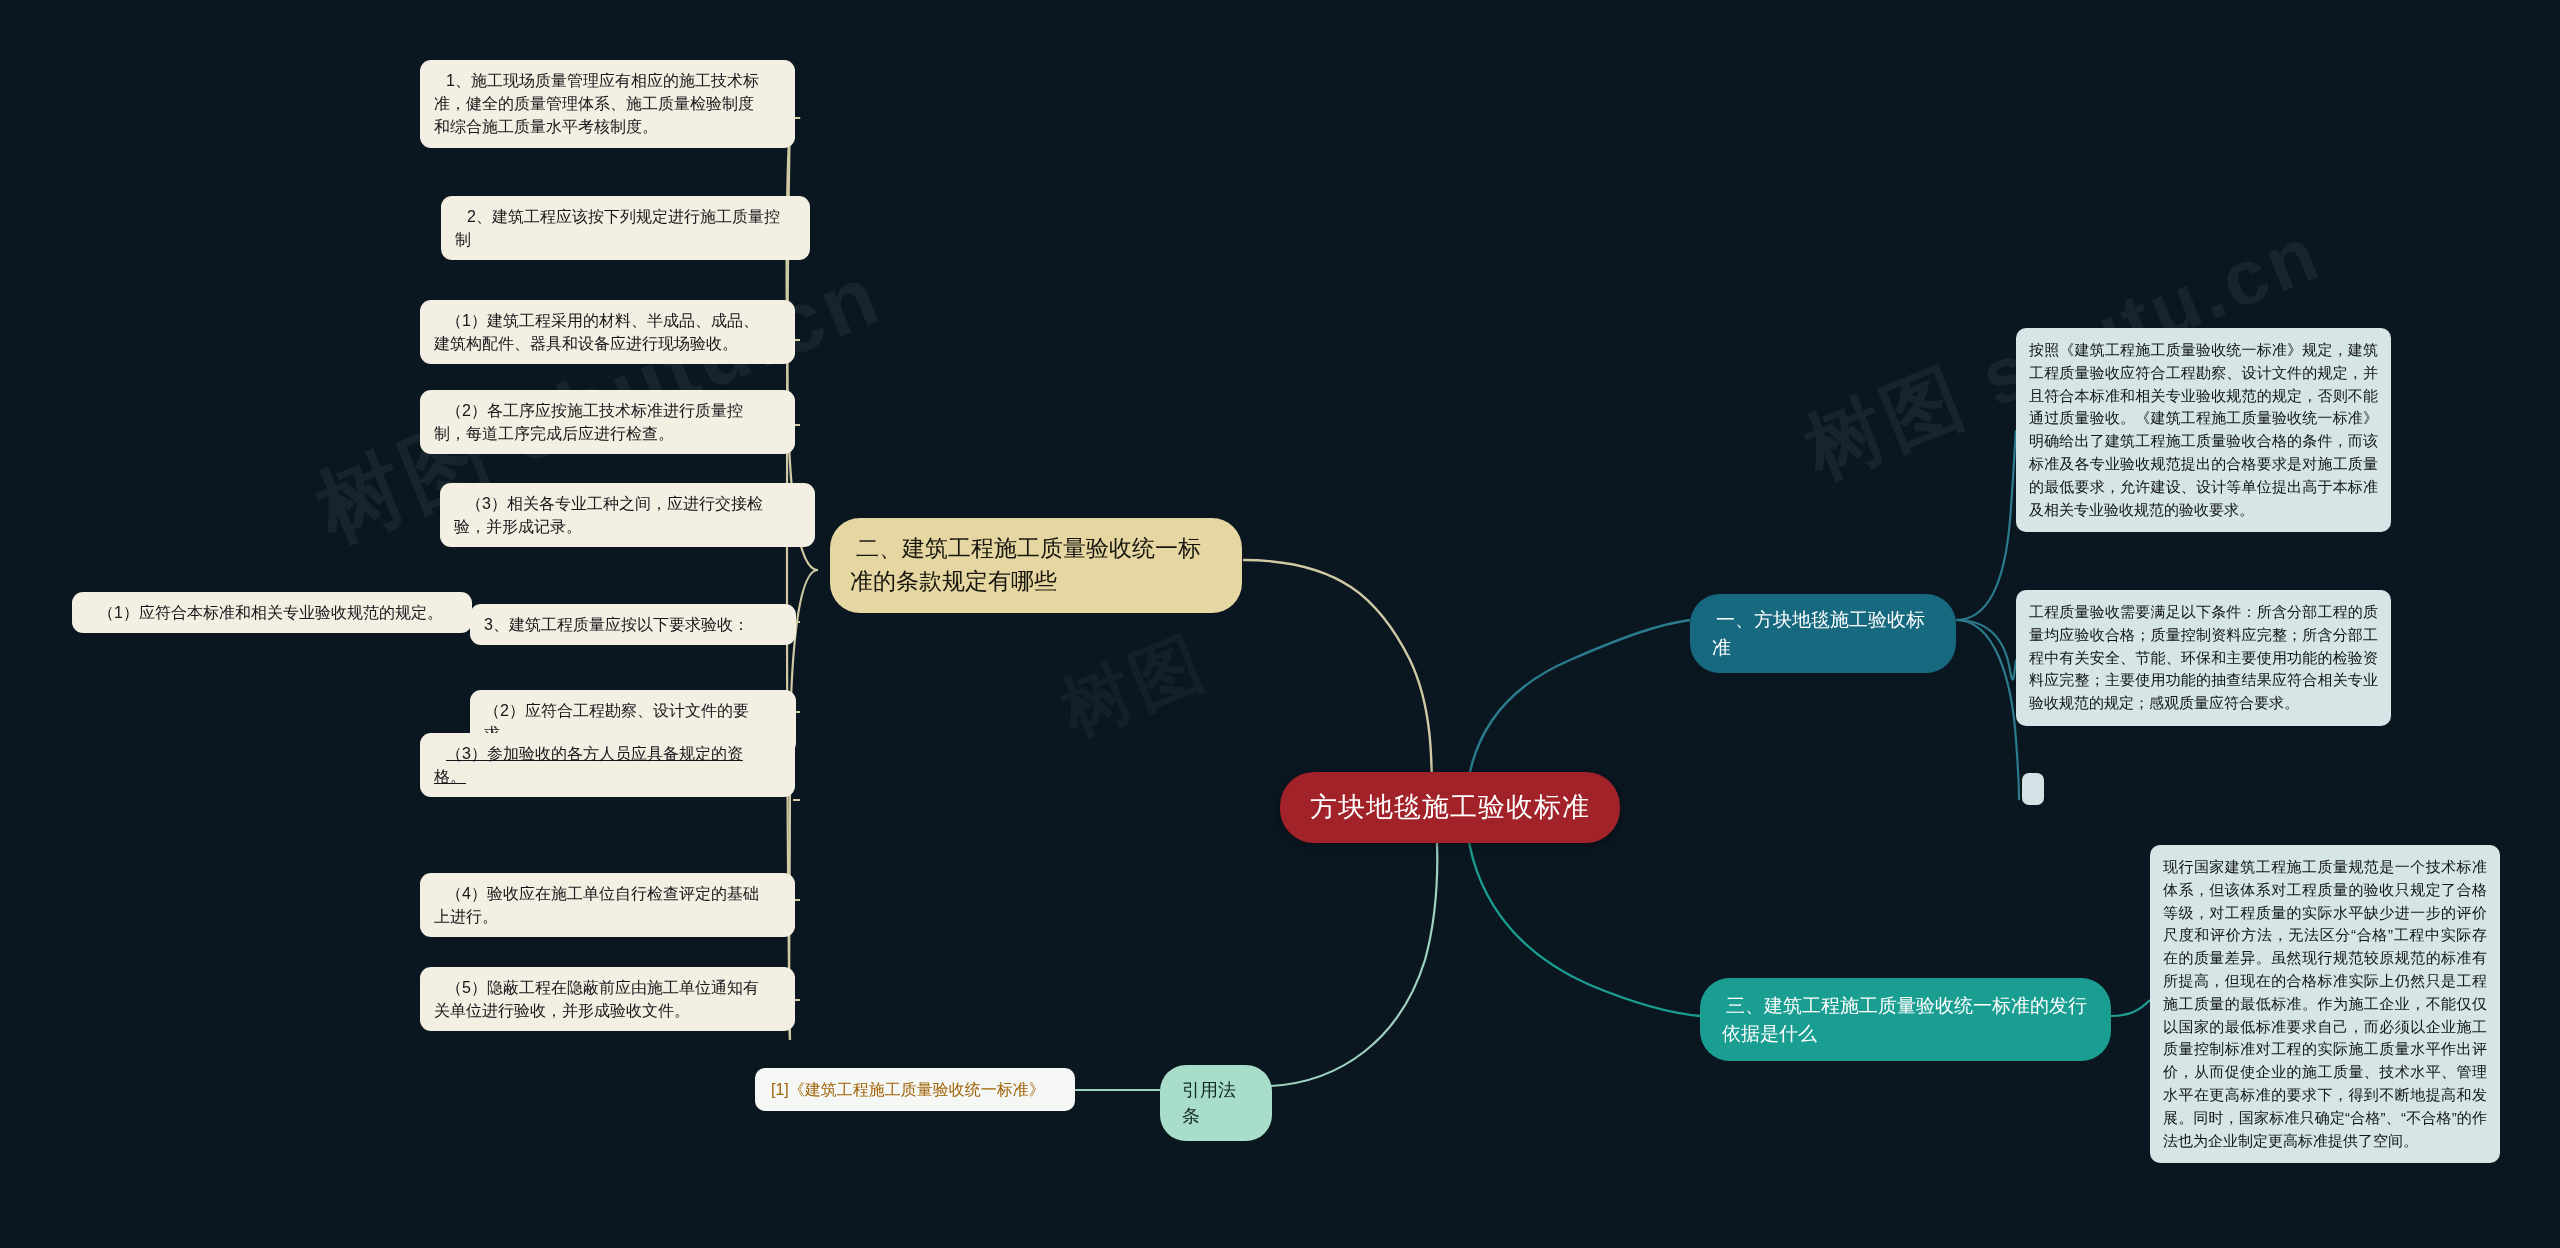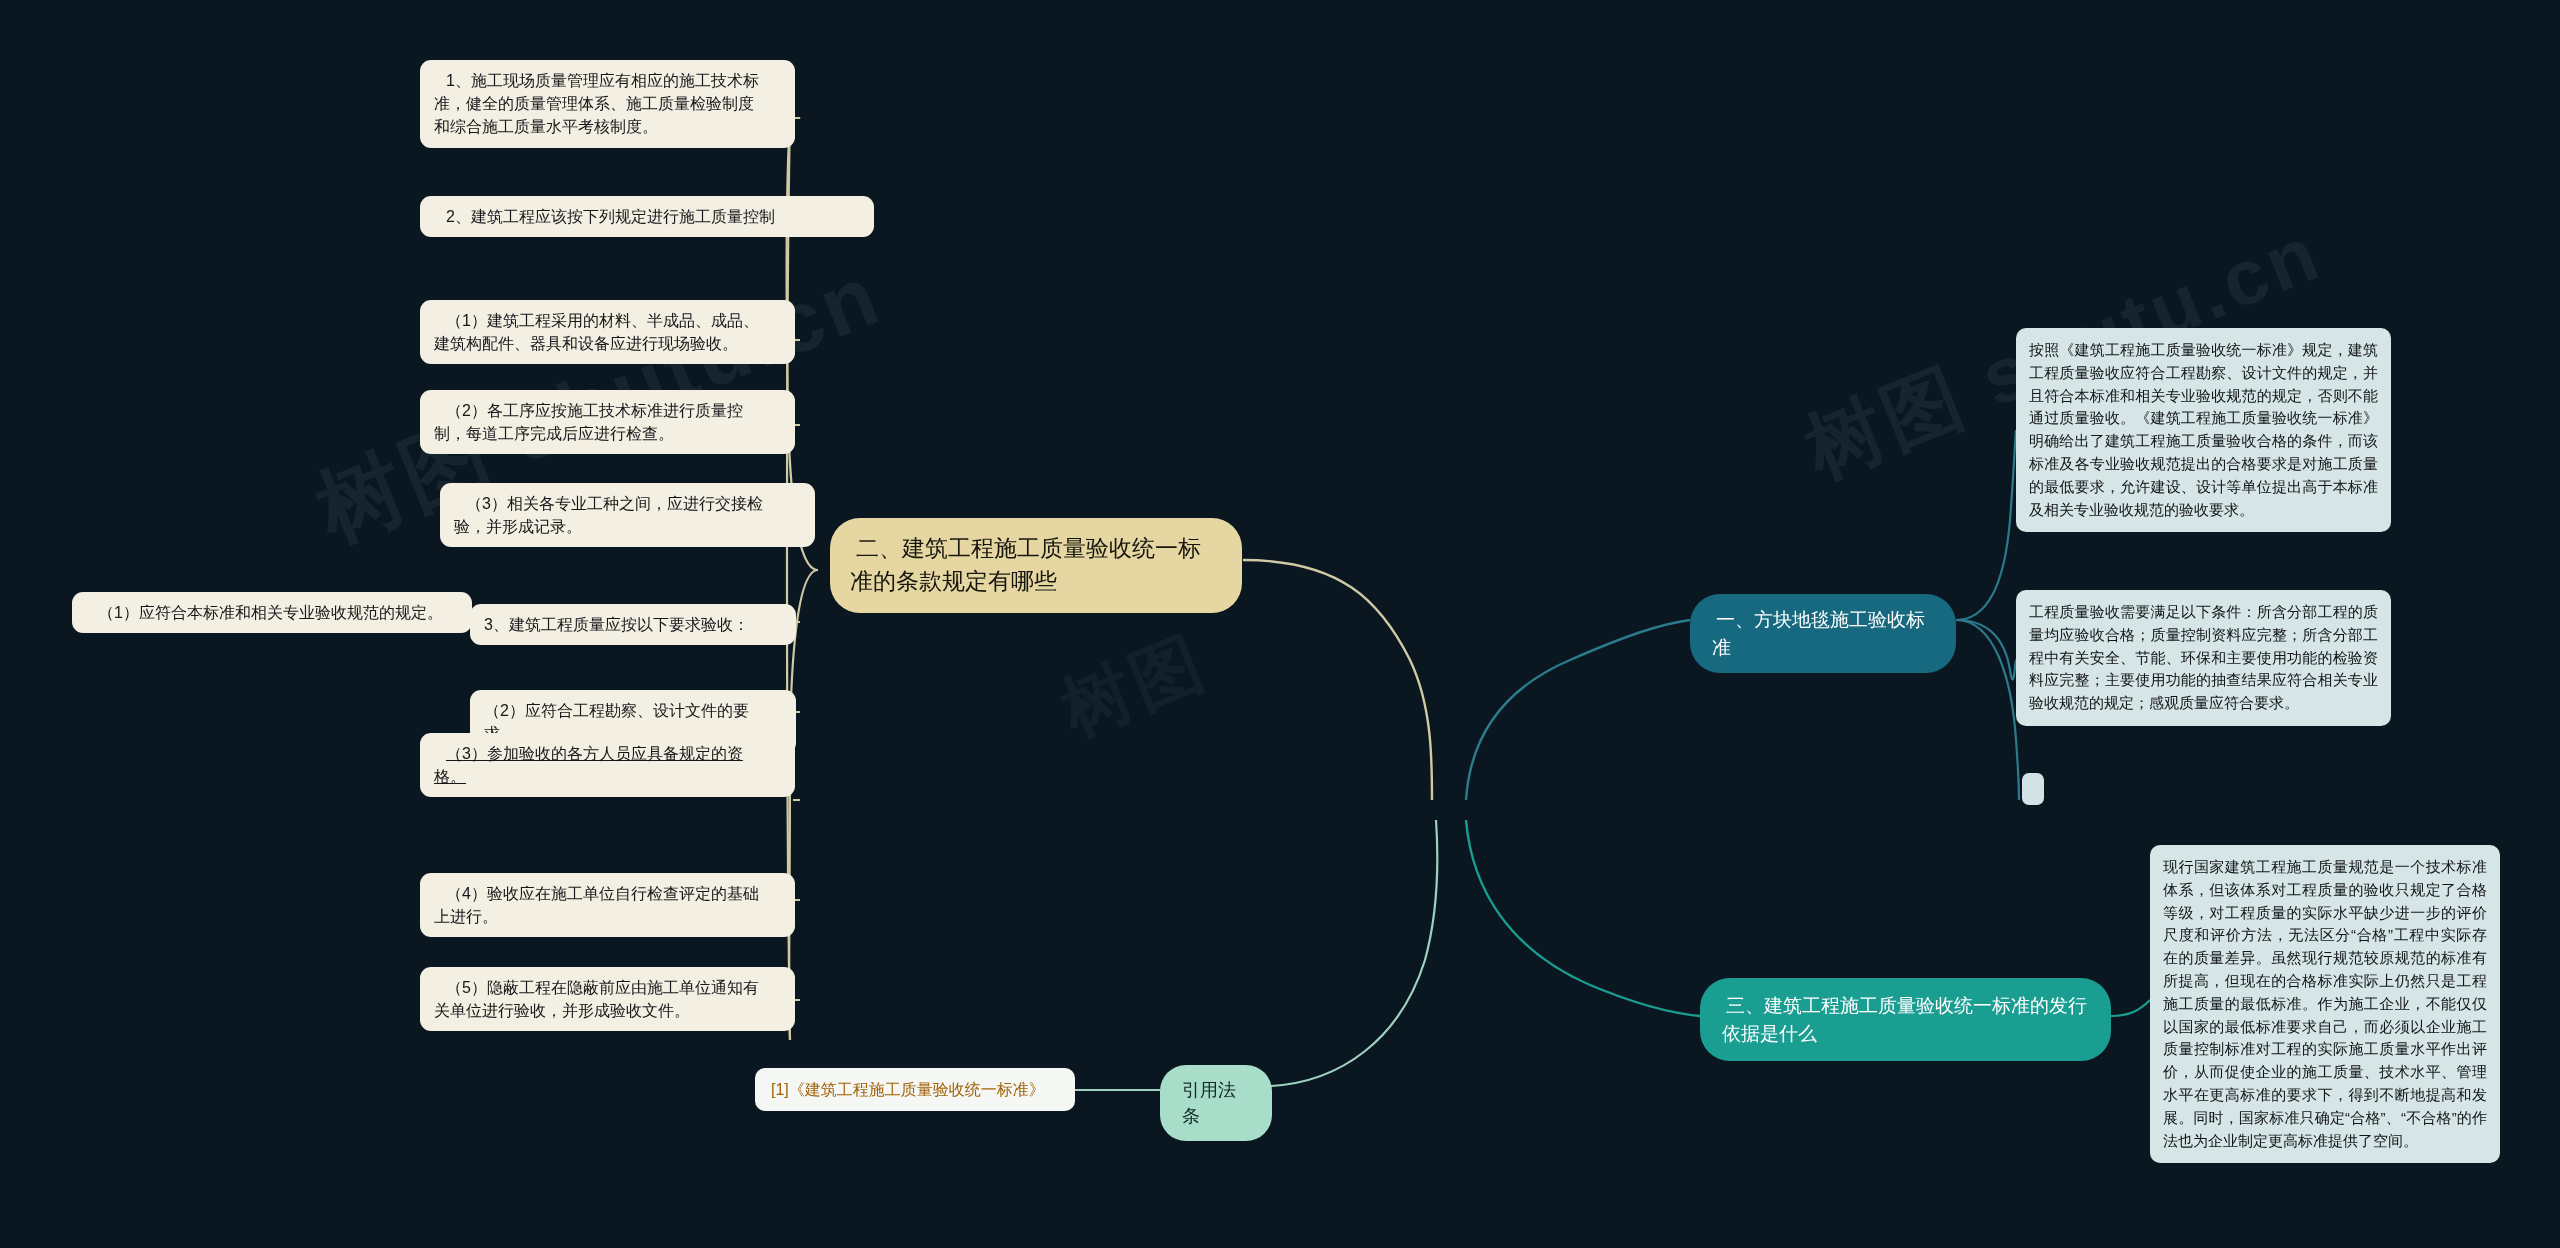--- a/index.html
+++ b/index.html
@@ -188,21 +188,21 @@
       <path d="M 1956 620 C 1995 620 2012 680 2016 740 C 2019 780 2019 795 2019 800"></path>
     </g>
 
     <g fill="none" stroke="#1b9e92" stroke-width="2.2">
       <path d="M 2111 1016 C 2130 1016 2140 1010 2150 1000"></path>
     </g>
   </svg>
 
   <div class="node leaf" style="left:420px; top:60px; width:375px;">1、施工现场质量管理应有相应的施工技术标准，健全的质量管理体系、施工质量检验制度和综合施工质量水平考核制度。</div>
 
-  <div class="node leaf" style="left:420px; top:196px; width:454px;">2、建筑工程应该按下列规定进行施工质量控制</div>
+  <div class="node leaf" style="left:441px; top:196px; width:369px;">2、建筑工程应该按下列规定进行施工质量控制</div>
 
   <div class="node leaf" style="left:420px; top:300px; width:375px;">（1）建筑工程采用的材料、半成品、成品、建筑构配件、器具和设备应进行现场验收。</div>
 
   <div class="node leaf" style="left:420px; top:390px; width:375px;">（2）各工序应按施工技术标准进行质量控制，每道工序完成后应进行检查。</div>
 
   <div class="node leaf" style="left:440px; top:483px; width:375px;">（3）相关各专业工种之间，应进行交接检验，并形成记录。</div>
 
   <div class="node leaf noindent" style="left:470px; top:604px; width:326px;">3、建筑工程质量应按以下要求验收：</div>
 
   <div class="node leaf noindent" style="left:470px; top:690px; width:326px;">（2）应符合工程勘察、设计文件的要求。</div>
@@ -213,20 +213,21 @@
 
   <div class="node leaf" style="left:420px; top:967px; width:375px;">（5）隐蔽工程在隐蔽前应由施工单位通知有关单位进行验收，并形成验收文件。</div>
 
   <div class="node leaf" style="left:72px; top:592px; width:400px;">（1）应符合本标准和相关专业验收规范的规定。</div>
 
   <div class="node branch-tan" style="left:830px; top:518px; width:412px;">二、建筑工程施工质量验收统一标准的条款规定有哪些</div>
 
   <div class="node law-leaf" style="left:755px; top:1068px; width:320px;">[1]《建筑工程施工质量验收统一标准》</div>
   <div class="node branch-mint" style="left:1160px; top:1065px; width:112px;">引用法条</div>
 
+  <div class="node root" style="left:1280px; top:772px; width:340px; justify-content:center;">方块地毯施工验收标准</div>
 
   <div class="node branch-teal-dark" style="left:1690px; top:594px; width:266px;">一、方块地毯施工验收标准</div>
 
   <div class="node branch-teal" style="left:1700px; top:978px; width:411px;">三、建筑工程施工质量验收统一标准的发行依据是什么</div>
 
   <div class="collapse-dot" style="left:2022px; top:773px;"></div>
 
   <div class="node card" style="left:2016px; top:328px; width:375px;">按照《建筑工程施工质量验收统一标准》规定，建筑工程质量验收应符合工程勘察、设计文件的规定，并且符合本标准和相关专业验收规范的规定，否则不能通过质量验收。《建筑工程施工质量验收统一标准》明确给出了建筑工程施工质量验收合格的条件，而该标准及各专业验收规范提出的合格要求是对施工质量的最低要求，允许建设、设计等单位提出高于本标准及相关专业验收规范的验收要求。</div>
 
   <div class="node card" style="left:2016px; top:590px; width:375px;">工程质量验收需要满足以下条件：所含分部工程的质量均应验收合格；质量控制资料应完整；所含分部工程中有关安全、节能、环保和主要使用功能的检验资料应完整；主要使用功能的抽查结果应符合相关专业验收规范的规定；感观质量应符合要求。</div>

